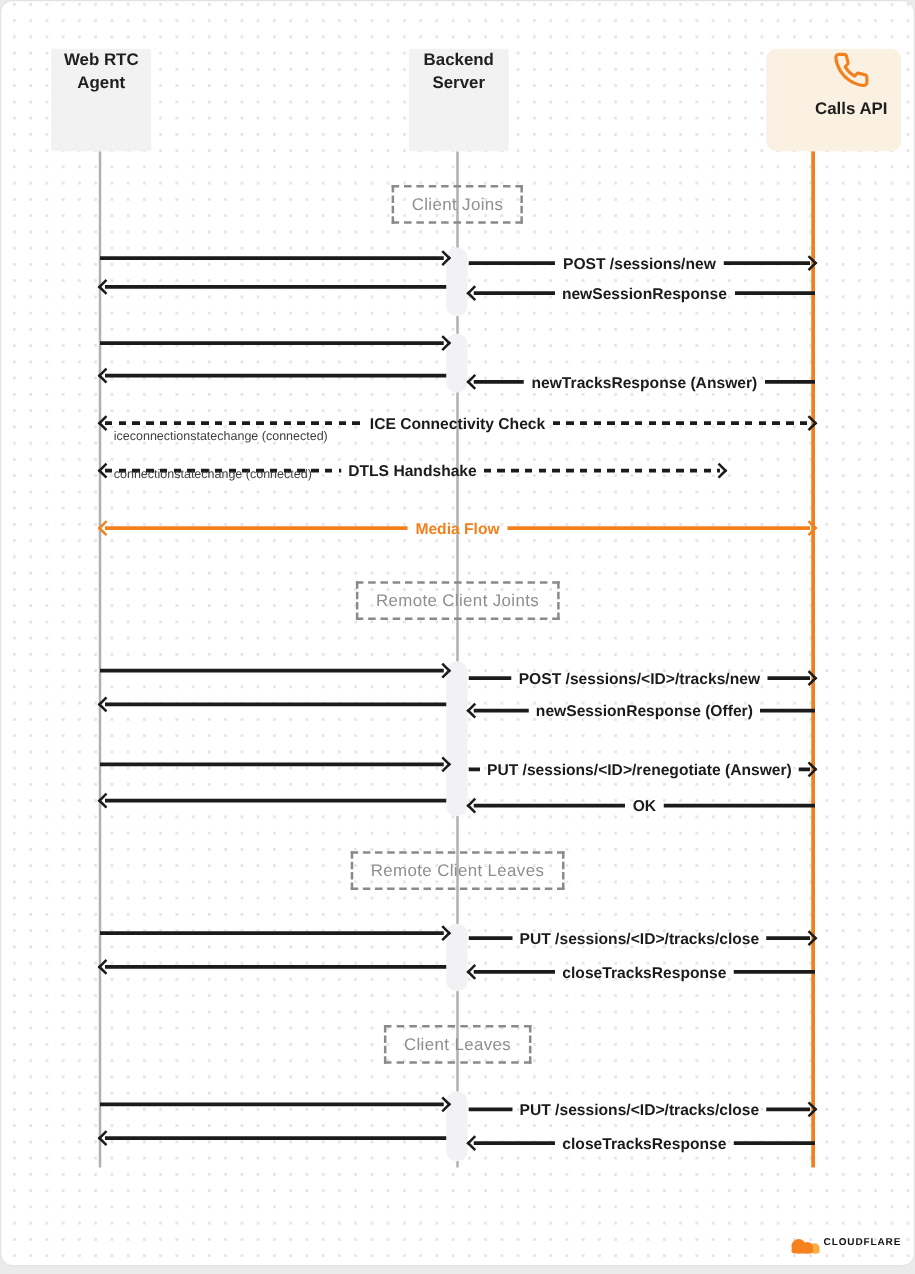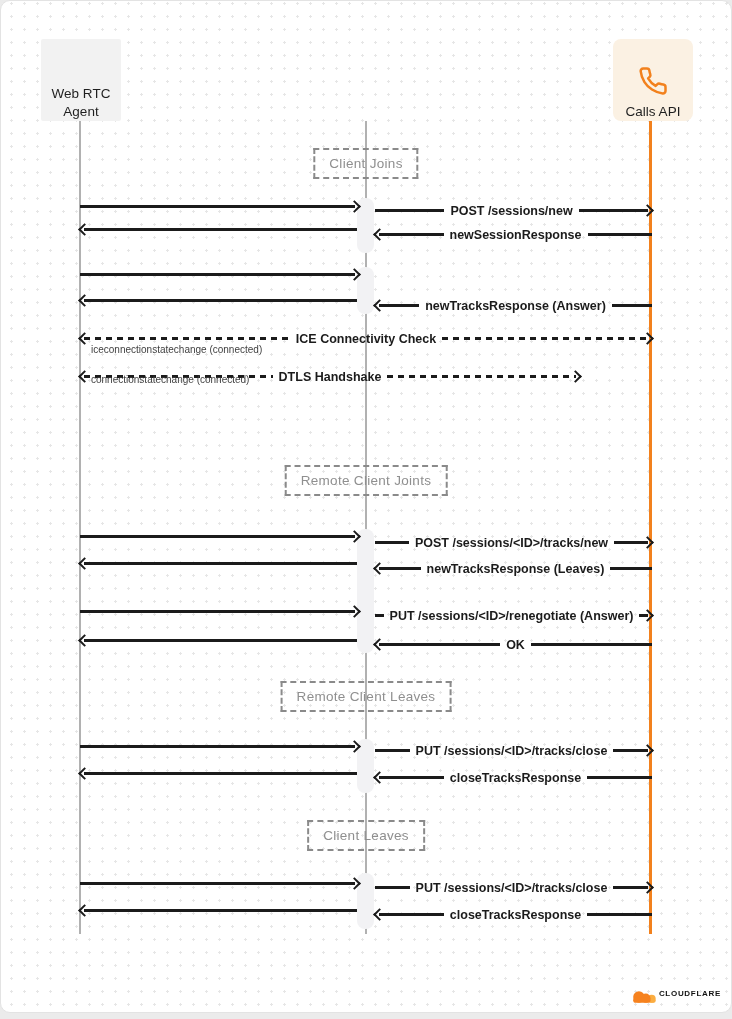--- a/index.html
+++ b/index.html
@@ -13,25 +13,25 @@
       radial-gradient(circle, #e6e6e6 1.1px, transparent 1.2px) #ffffff;
     background-size:13px 13px;background-position:4px 9px;
     border-radius:10px;border:1px solid #e3e3e3;box-sizing:border-box;
     overflow:hidden;
   }
   .lifeline{position:absolute;top:120px;height:813px;width:2px;background:#b1b1b1;}
   .lifeline.orange{width:3px;background:#F2811D;}
   .act{position:absolute;left:356px;width:17px;background:#f2f2f4;border-radius:8px;}
   .actor{
     position:absolute;top:38px;width:80px;height:82px;background:#f2f2f2;
-    border-radius:2px;display:flex;flex-direction:column;align-items:center;justify-content:flex-end;
-    font-weight:normal;font-size:13.5px;color:#1f1f1f;text-align:center;line-height:1.35;
+    border-radius:2px;display:flex;flex-direction:column;align-items:center;justify-content:flex-start;
+    font-weight:bold;font-size:13.5px;color:#1f1f1f;text-align:center;line-height:1.35;
   }
   .actor .alabel{white-space:pre-line;}
-  .actor.calls{background:#fbf1e3;border-radius:8px;}
+  .actor.calls{background:#fbf1e3;border-radius:8px;padding-left:28px;}
   .actor.calls .alabel{margin-top:7px;}
   .section{
     position:absolute;left:365px;transform:translateX(-50%);
     border:2px dashed #8a8a8a;padding:6px 14px;white-space:nowrap;
     font-size:13.5px;color:#8f8f8f;letter-spacing:0.3px;background:transparent;
   }
   .arr{position:absolute;height:13px;display:flex;align-items:center;text-align:center;}
   .seg{display:block;flex:1 1 auto;height:2.5px;background:#1b1b1b;min-width:6px;}
   .seg.dash{background:repeating-linear-gradient(90deg,#1b1b1b 0 6px,transparent 6px 11px);}
   .seg.org{background:#F2811D;}
@@ -63,20 +63,24 @@
   <div class="act" style="top:197px;height:55px"></div>
   <div class="act" style="top:266px;height:47px"></div>
   <div class="act" style="top:528px;height:124px"></div>
   <div class="act" style="top:738px;height:54px"></div>
   <div class="act" style="top:872px;height:56px"></div>
 
   <div class="actor" style="left:40px">
     <span class="alabel">Web RTC
 Agent</span>
   </div>
+  <div class="actor" style="left:326px">
+    <span class="alabel">Backend
+Server</span>
+  </div>
   <div class="actor calls" style="left:612px">
     <svg class="phone" width="30" height="30" viewBox="0 0 24 24" fill="none" stroke="#F2811D" stroke-width="2" stroke-linecap="round" stroke-linejoin="round">
       <path d="M22 16.92v3a2 2 0 0 1-2.18 2 19.79 19.79 0 0 1-8.63-3.07 19.5 19.5 0 0 1-6-6 19.79 19.79 0 0 1-3.07-8.67A2 2 0 0 1 4.11 2h3a2 2 0 0 1 2 1.72 12.84 12.84 0 0 0 .7 2.81 2 2 0 0 1-.45 2.11L8.09 9.91a16 16 0 0 0 6 6l1.27-1.27a2 2 0 0 1 2.11-.45 12.84 12.84 0 0 0 2.81.7A2 2 0 0 1 22 16.92z"></path>
     </svg>
     <span class="alabel">Calls API</span>
   </div>
 
   <div class="section" style="top:147px">
     <span>Client Joins</span>
   </div>
@@ -137,35 +141,42 @@
 
   <div class="arr" style="left:79px;top:369px;width:500px">
     <i class="chev l"></i>
       <i class="seg dash"></i>
       <span class="mlabel">DTLS Handshake</span>
       <i class="seg dash"></i>
       <i class="chev r"></i>
   </div>
   <span class="evt" style="left:90px;top:373px">connectionstatechange (connected)</span>
 
+  <div class="arr" style="left:79px;top:415px;width:572px">
+    <i class="chev l org"></i>
+      <i class="seg org"></i>
+      <span class="mlabel org">Media Flow</span>
+      <i class="seg org"></i>
+      <i class="chev r org"></i>
+  </div>
 
   <div class="arr" style="left:79px;top:529px;width:279px">
     <i class="seg"></i>
       <i class="chev r"></i>
   </div>
   <div class="arr" style="left:374px;top:535px;width:277px">
     <i class="seg"></i>
       <span class="mlabel">POST /sessions/&lt;ID&gt;/tracks/new</span>
       <i class="seg"></i>
       <i class="chev r"></i>
   </div>
   <div class="arr" style="left:374px;top:561px;width:277px">
     <i class="chev l"></i>
       <i class="seg"></i>
-      <span class="mlabel">newTracksResponse (Leaves)</span>
+      <span class="mlabel">newSessionResponse (Offer)</span>
       <i class="seg"></i>
   </div>
   <div class="arr" style="left:79px;top:556px;width:277px">
     <i class="chev l"></i>
       <i class="seg"></i>
   </div>
 
   <div class="arr" style="left:79px;top:604px;width:279px">
     <i class="seg"></i>
       <i class="chev r"></i>

